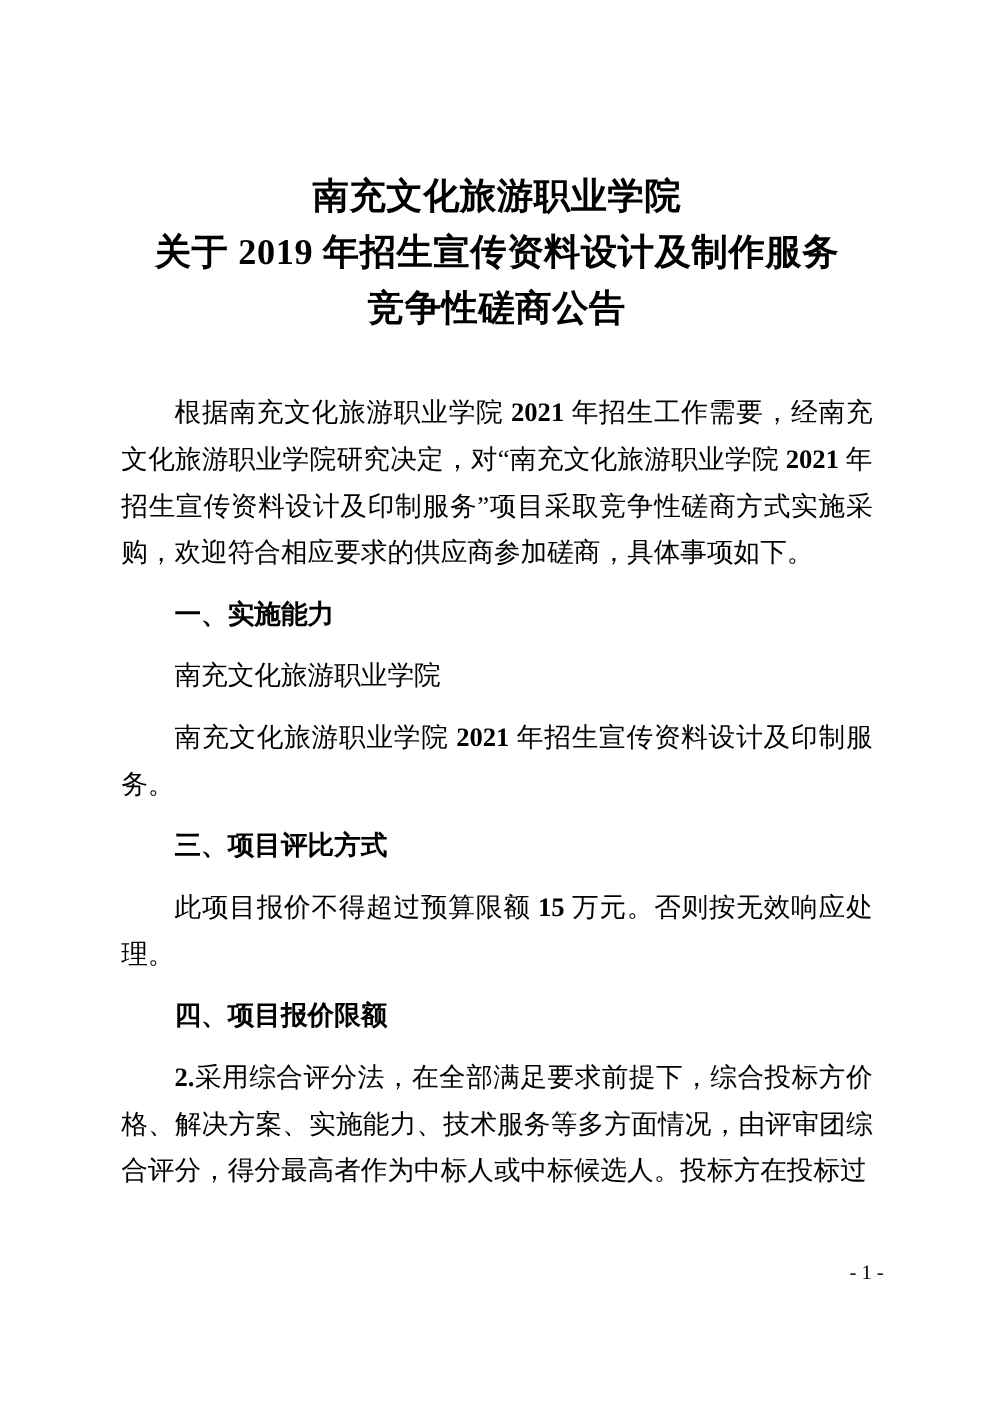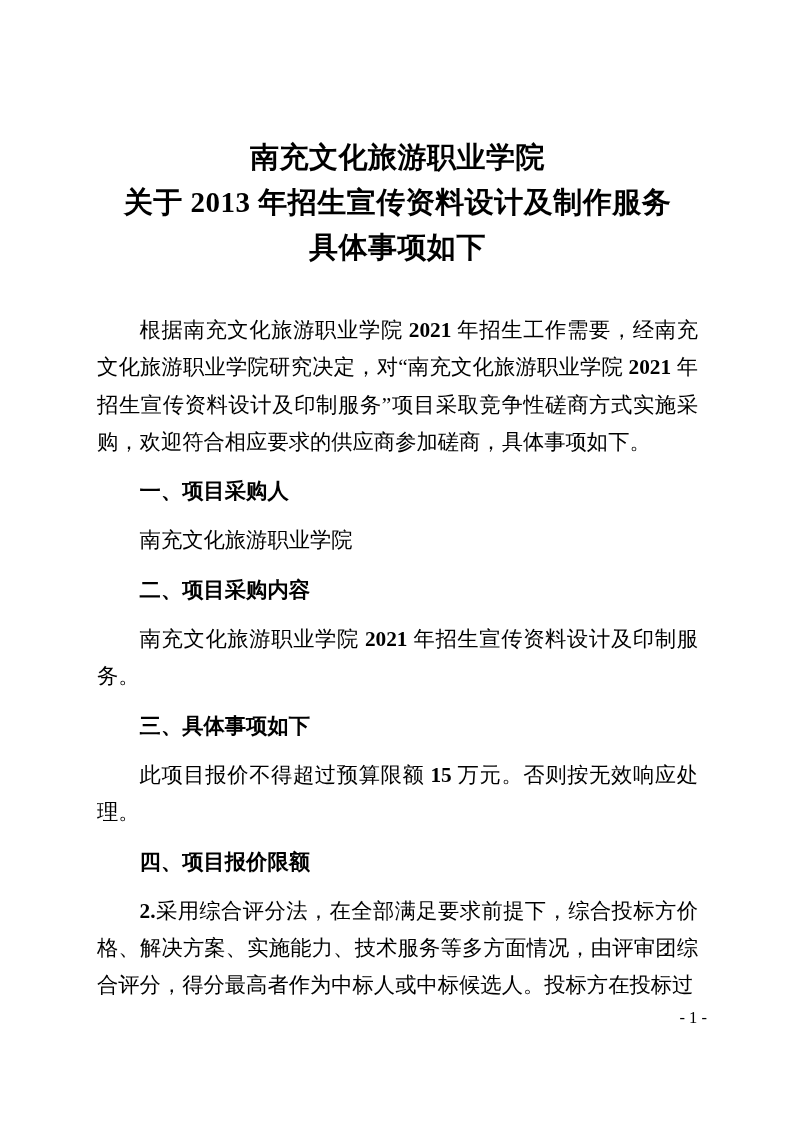--- a/index.html
+++ b/index.html
@@ -53,34 +53,33 @@
     color: #000000;
   }
 </style>
 </head>
 <body>
 
 <div class="page">
 
   <header class="title-block">
     <div class="title-line">南充文化旅游职业学院</div>
-    <div class="title-line">关于 2013 年招生宣传资料设计及制作服务</div>
-    <div class="title-line">具体事项如下</div>
+    <div class="title-line">关于 2019 年招生宣传资料设计及制作服务</div>
+    <div class="title-line">竞争性磋商公告</div>
   </header>
 
   <main class="doc-body">
     <p class="body-p">根据南充文化旅游职业学院 <b>2021</b> 年招生工作需要，经南充文化旅游职业学院研究决定，对“南充文化旅游职业学院 <b>2021</b> 年招生宣传资料设计及印制服务”项目采取竞争性磋商方式实施采购，欢迎符合相应要求的供应商参加磋商，具体事项如下。</p>
 
-    <p class="sec-heading">一、项目采购人</p>
+    <p class="sec-heading">一、实施能力</p>
     <p class="body-p">南充文化旅游职业学院</p>
 
-    <p class="sec-heading">二、项目采购内容</p>
     <p class="body-p">南充文化旅游职业学院 <b>2021</b> 年招生宣传资料设计及印制服务。</p>
 
-    <p class="sec-heading">三、具体事项如下</p>
+    <p class="sec-heading">三、项目评比方式</p>
     <p class="body-p">此项目报价不得超过预算限额 <b>15</b> 万元。否则按无效响应处理。</p>
 
     <p class="sec-heading">四、项目报价限额</p>
     <p class="body-p"><b>2.</b>采用综合评分法，在全部满足要求前提下，综合投标方价格、解决方案、实施能力、技术服务等多方面情况，由评审团综合评分，得分最高者作为中标人或中标候选人。投标方在投标过</p>
   </main>
 
   <footer class="page-number">- 1 -</footer>
 
 </div>
 

